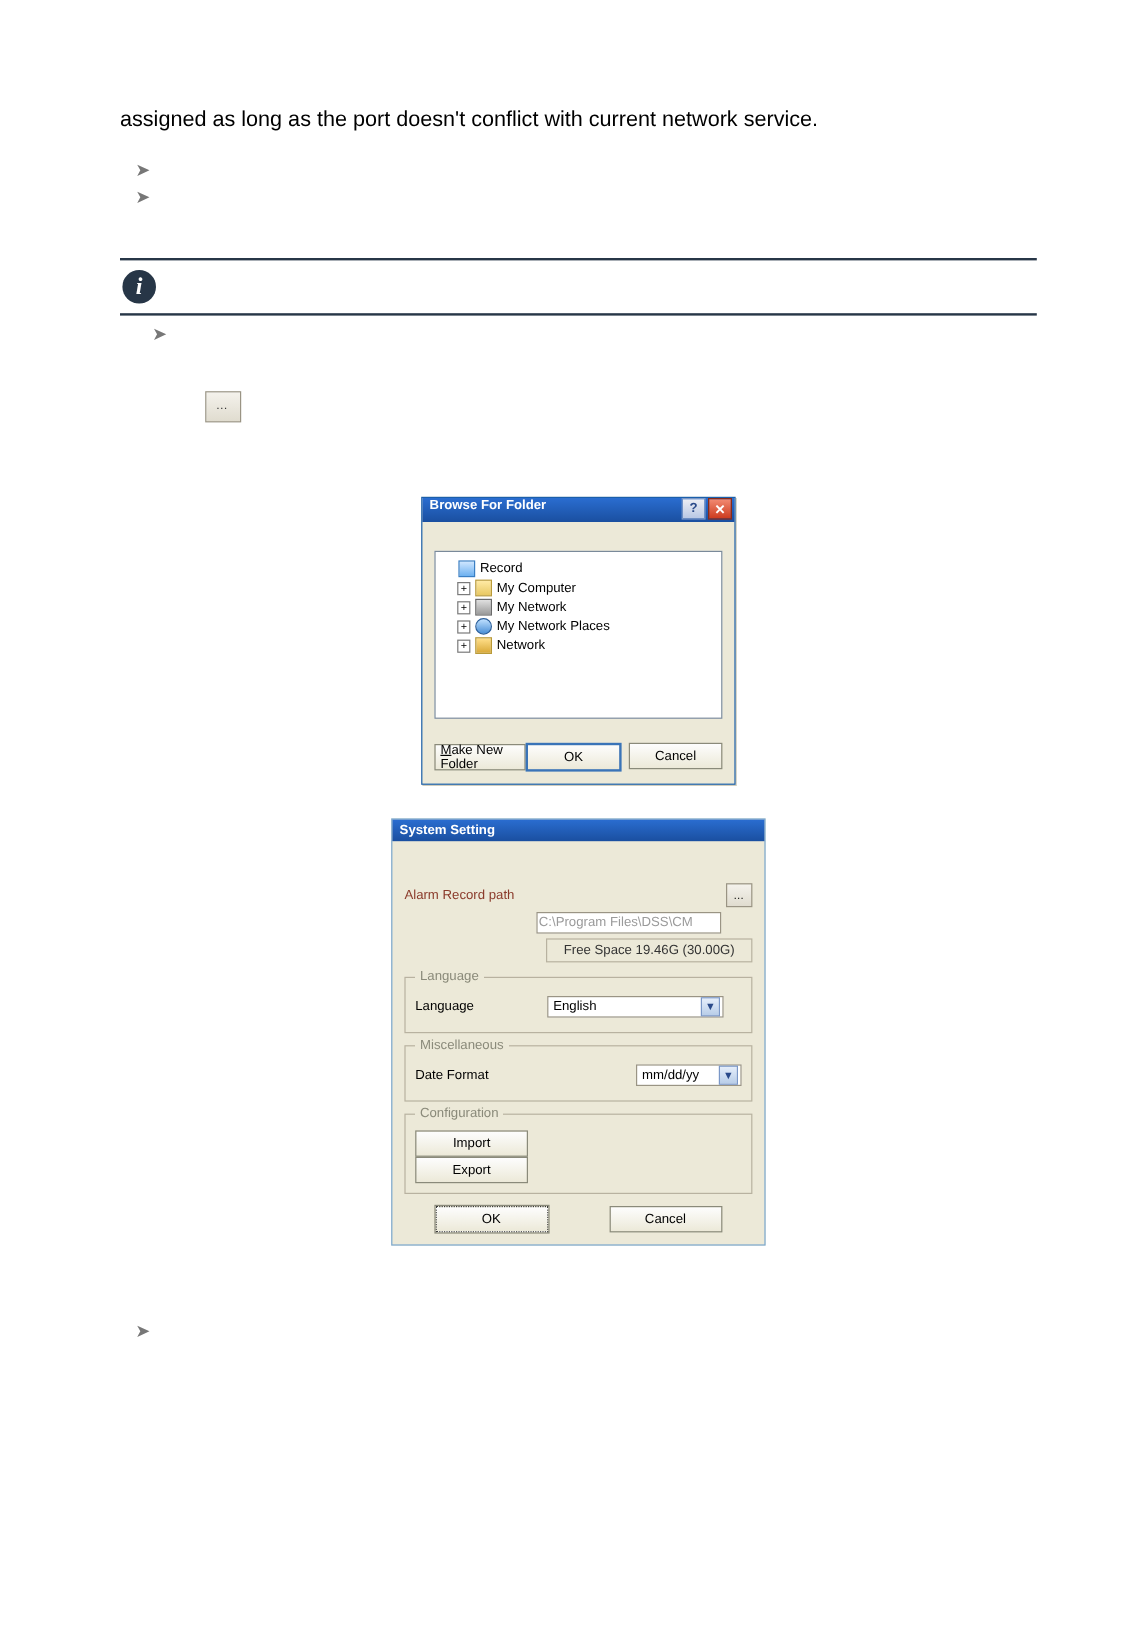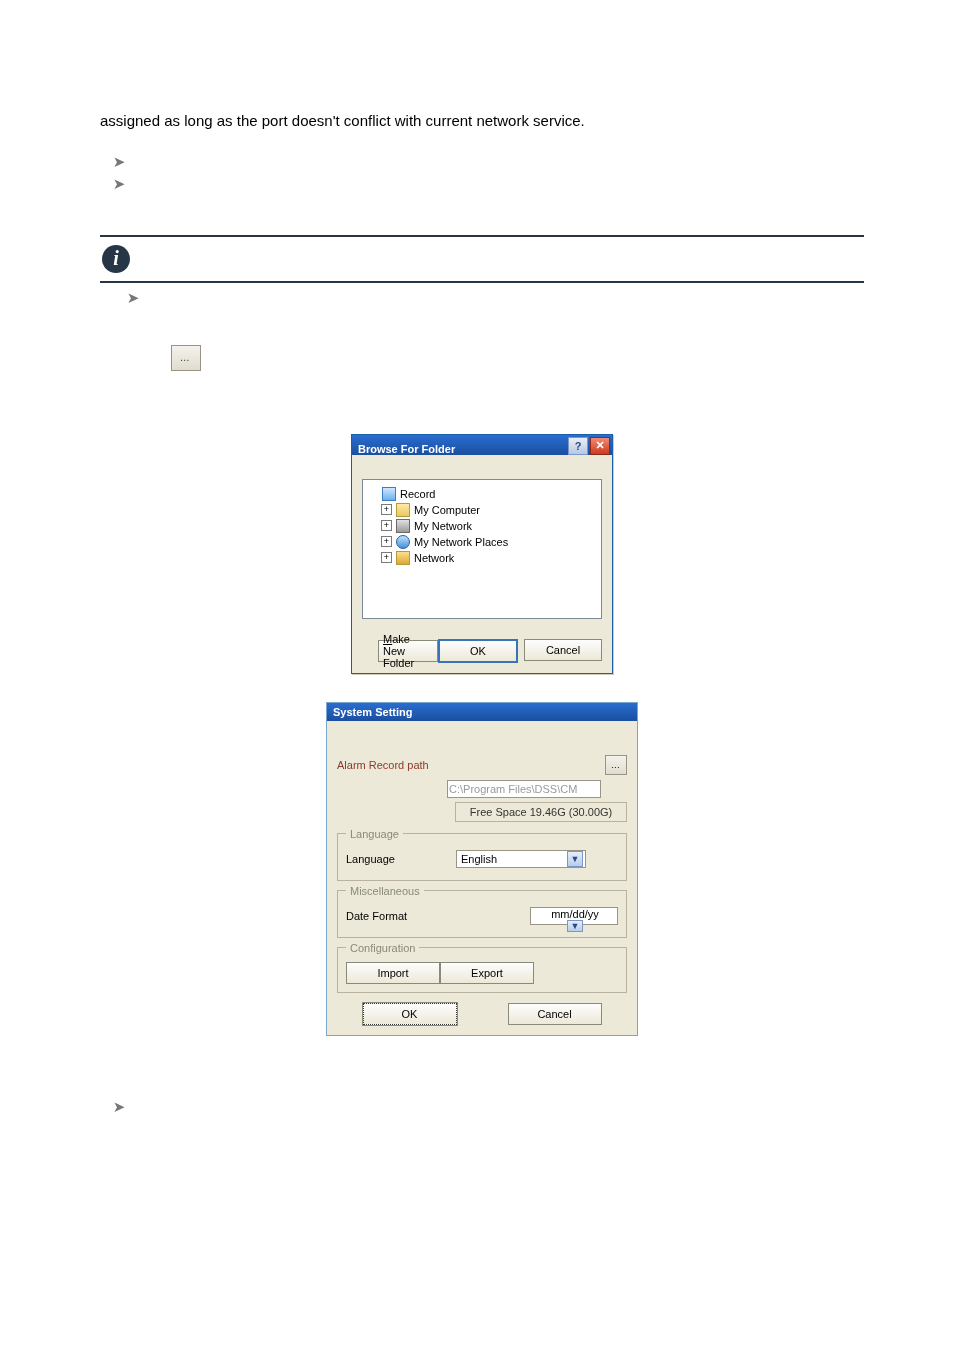--- a/index.html
+++ b/index.html
@@ -9,23 +9,23 @@
     font-family: Arial, Helvetica, sans-serif;
     width: 954px;
   }
   .page {
     width: 954px;
     padding: 0 90px 80px 100px;
     box-sizing: border-box;
     color: #000;
   }
   .body-text {
-    font-size: 15px;
+    font-size: 18px;
     line-height: 1.5;
-    margin: 110px 0 10px 0;
+    margin: 86px 0 10px 0;
   }
   .bullets {
     margin: 18px 0 18px 10px;
   }
   .bullets .row {
     display: flex;
     align-items: flex-start;
     margin-bottom: 2px;
   }
   .arrow-icon {
@@ -105,21 +105,21 @@
   .bff {
     width: 260px;
     border: 1px solid #1b5fab;
     background: #ece9d8;
     font-size: 11px;
     color: #000;
     box-shadow: 1px 1px 0 #d0ccbc;
   }
   .bff-title {
     display: flex;
-    align-items: flex-end;
+    align-items: flex-start;
     height: 20px;
     background: linear-gradient(#2a6dd0, #1a4fa0);
     color: #fff;
     font-weight: bold;
     padding: 0 2px 0 6px;
   }
   .bff-title span { flex: 1; }
   .tbtn {
     width: 18px; height: 16px;
     margin-left: 2px;
@@ -172,21 +172,21 @@
     background: linear-gradient(#fdfdfd,#ece9d8);
     border: 1px solid #8a8a7a;
     font-size: 11px;
     padding: 0 4px;
     display: flex;
     align-items: center;
     justify-content: center;
   }
   .bff-btn.ok { width: 68px; border: 2px solid #3a74b8; }
   .bff-btn.cancel { width: 68px; }
-  .bff-btn.mkf { width: 92px; margin-left: 16px; }
+  .bff-btn.mkf { width: 92px; }
   .underline-letter { text-decoration: underline; }
 
   
   .ss-wrap { display: flex; justify-content: center; margin: 16px 0 20px 0; }
   .ss {
     width: 310px;
     border: 1px solid #7aa7cf;
     background: #ece9d8;
     font-size: 11px;
     color: #000;
@@ -242,40 +242,40 @@
     border: 1px solid #b8b2a0;
     margin: 4px 0;
     padding: 6px 8px 8px 8px;
   }
   fieldset.ss-group legend {
     color: #8a8a7a;
     font-size: 11px;
     padding: 0 4px;
   }
   .ss-select {
-    width: 130px; height: 18px;
+    width: 147px; height: 18px;
     background: #fff;
     border: 1px solid #9a9484;
     display: flex;
     align-items: center;
     justify-content: space-between;
     padding: 0 2px 0 4px;
     box-sizing: border-box;
     font-size: 11px;
   }
-  .ss-select.small { width: 88px; flex-direction: column; }
+  .ss-select.small { width: 88px; }
   .dd-arrow {
     width: 14px; height: 14px;
     background: linear-gradient(#e5eefb,#b8cde8);
     border: 1px solid #7a97c7;
     display:flex;align-items:center;justify-content:center;
     font-size: 9px;
     color: #2a4a8a;
   }
-  .ss-btns { display: flex; justify-content: flex-start; margin-top: 2px; }
+  .ss-btns { display: flex; justify-content: space-between; margin-top: 2px; flex-direction: column; }
   .ss-btn {
     width: 92px; height: 20px;
     background: linear-gradient(#fdfdfd,#ece9d8);
     border: 1px solid #8a8a7a;
     font-size: 11px;
     display:flex;align-items:center;justify-content:center;
   }
   .ss-btn.ok { border: 1px dotted #3a3a3a; outline: 1px solid #8a8a7a; }
   .ss-footer { display: flex; justify-content: space-around; margin-top: 10px; }
 

